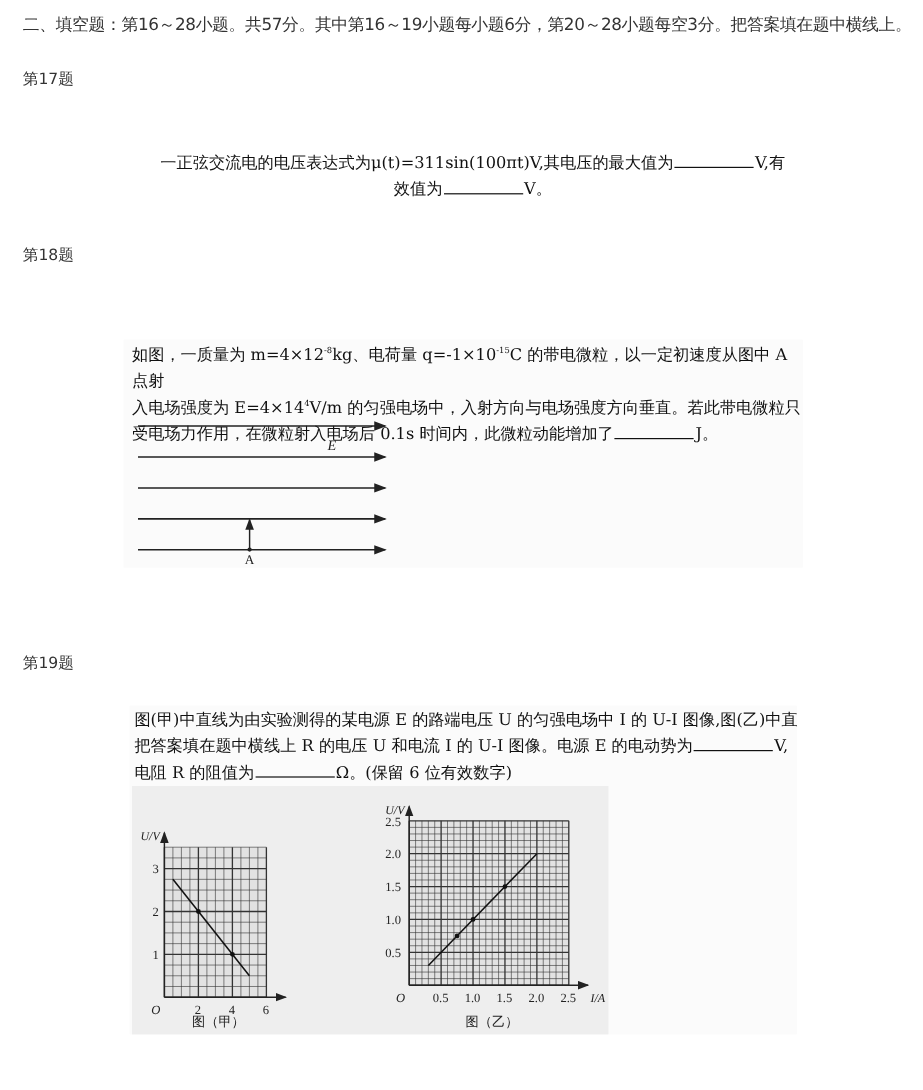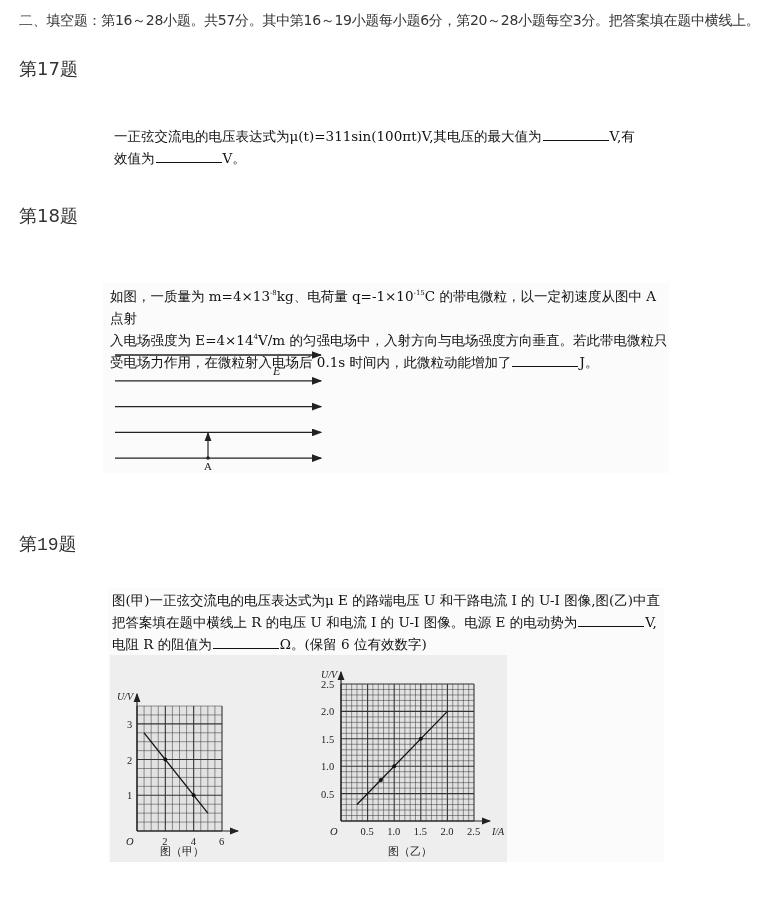--- a/index.html
+++ b/index.html
@@ -1,40 +1,40 @@
 <!DOCTYPE html>
 <html><head>
 <meta charset="utf-8">
 <style>
   html, body { margin: 0; padding: 0; background: #ffffff; }
   body { width: 769px; height: 908px; position: relative; overflow: hidden;
          font-family: "DejaVu Sans", "Liberation Sans", sans-serif; color: #222; }
   .section-header { position: absolute; left: 19px; top: 12px; font-size: 14px; color: #333; white-space: nowrap; letter-spacing: -0.3px; }
-  .q-label { position: absolute; left: 19px; font-size: 18px; color: #333; }
+  .q-label { position: absolute; left: 19px; font-size: 13px; color: #333; }
   .q-body { position: absolute; font-family: "DejaVu Serif", "Liberation Serif", serif; font-size: 13.5px; color: #111; line-height: 22px; }
   .blank { display: inline-block; width: 66px; border-bottom: 1px solid #111; height: 14px; vertical-align: baseline; margin: 0 1px; }
   sup { font-size: 7px; vertical-align: 6px; line-height: 0; }
   .block { position: absolute; background: #fbfbfb; }
   svg text { font-family: "Liberation Serif", "DejaVu Serif", serif; }
 </style>
 </head>
 <body>
 
 <div class="section-header">二、填空题：第16～28小题。共57分。其中第16～19小题每小题6分，第20～28小题每空3分。把答案填在题中横线上。</div>
 
 <div class="q-label" style="top:57px;">第17题</div>
-<div class="q-body" style="left:114px; top:125px; width:560px;">
+<div class="q-body" style="left:114px; top:125px; width:560px;text-align:center;">
   <span>一正弦交流电的电压表达式为μ(t)=311sin(100πt)V,其电压的最大值为</span><span class="blank"></span><span>V,有</span><br>
   <span>效值为</span><span class="blank"></span><span>V。</span>
 </div>
 
 <div class="q-label" style="top:204px;">第18题</div>
 <div class="block" style="left:103px; top:283px; width:566px; height:190px;"></div>
 <div class="q-body" style="left:110px; top:285px; width:560px;">
-  <span>如图，一质量为 m=4×13</span><sup>-8</sup><span>kg、电荷量 q=-1×10</span><sup>-15</sup><span>C 的带电微粒，以一定初速度从图中 A 点射</span><br>
+  <span>如图，一质量为 m=4×12</span><sup>-8</sup><span>kg、电荷量 q=-1×10</span><sup>-15</sup><span>C 的带电微粒，以一定初速度从图中 A 点射</span><br>
   <span>入电场强度为 E=4×14</span><sup>4</sup><span>V/m 的匀强电场中，入射方向与电场强度方向垂直。若此带电微粒只</span><br>
   <span>受电场力作用，在微粒射入电场后 0.1s 时间内，此微粒动能增加了</span><span class="blank"></span><span>J。</span>
 </div>
 <svg style="position:absolute; left:103px; top:345px;" width="230" height="128">
   <defs>
     <marker id="arr" markerWidth="8" markerHeight="6" refX="7" refY="3" orient="auto">
       <path d="M0,0 L8,3 L0,6 z" fill="#222"></path>
     </marker>
   </defs>
   <g id="field-lines">
@@ -43,24 +43,24 @@
       <line x1="12" y1="61.6" x2="218" y2="61.6" stroke="#222" stroke-width="1.3" marker-end="url(#arr)"></line>
       <line x1="12" y1="87.4" x2="218" y2="87.4" stroke="#222" stroke-width="1.3" marker-end="url(#arr)"></line>
       <line x1="12" y1="113.2" x2="218" y2="113.2" stroke="#222" stroke-width="1.3" marker-end="url(#arr)"></line>
     </g>
   <line x1="105" y1="113" x2="105" y2="88" stroke="#222" stroke-width="1.2" marker-end="url(#arr)"></line>
   <circle cx="105" cy="113" r="1.8" fill="#222"></circle>
   <text x="170" y="30" font-size="12" font-style="italic" fill="#222">E</text>
   <text x="101" y="125" font-size="11" fill="#222">A</text>
 </svg>
 
-<div class="q-label" style="top:532px;font-family:Liberation Mono, monospace;">第19题</div>
+<div class="q-label" style="top:544px;">第19题</div>
 <div class="block" style="left:108px; top:588px; width:556px; height:274px;"></div>
 <div class="q-body" style="left:112px; top:589px; width:560px;">
-  <span>图(甲)一正弦交流电的电压表达式为μ E 的路端电压 U 和干路电流 I 的 U-I 图像,图(乙)中直</span><br>
+  <span>图(甲)中直线为由实验测得的某电源 E 的路端电压 U 的匀强电场中 I 的 U-I 图像,图(乙)中直</span><br>
   <span>把答案填在题中横线上 R 的电压 U 和电流 I 的 U-I 图像。电源 E 的电动势为</span><span class="blank"></span><span>V,</span><br>
   <span>电阻 R 的阻值为</span><span class="blank"></span><span>Ω。(保留 6 位有效数字)</span>
 </div>
 
 <div style="position:absolute; left:110px; top:655px; width:397px; height:207px; background:#eeeeee;"></div>
 
 <svg id="chart0" style="position:absolute; left:110px; top:655px;" width="130" height="207">
   <g class="grid">
       <rect x="27" y="51" width="85" height="125" fill="#e2e2e2"></rect>
       <line x1="27" y1="176" x2="27" y2="51" stroke="#333" stroke-width="1.1"></line>

